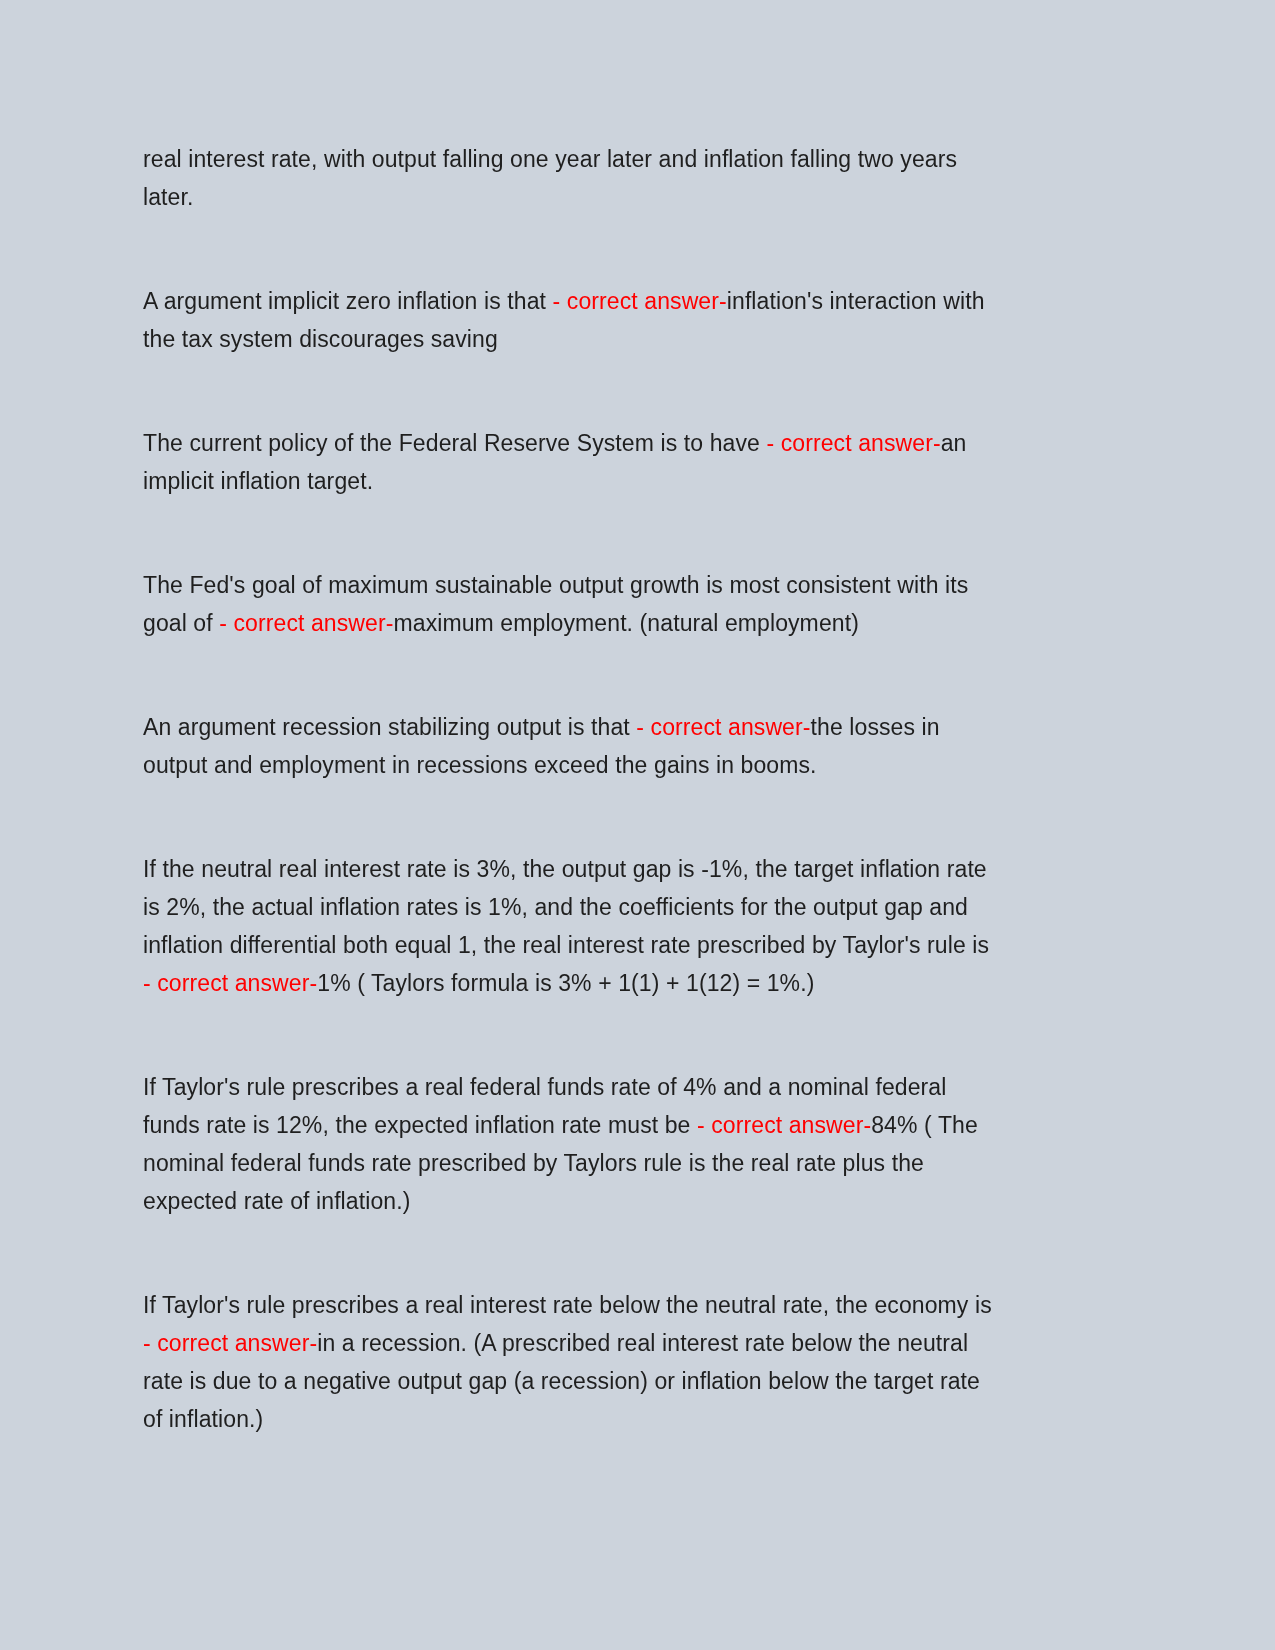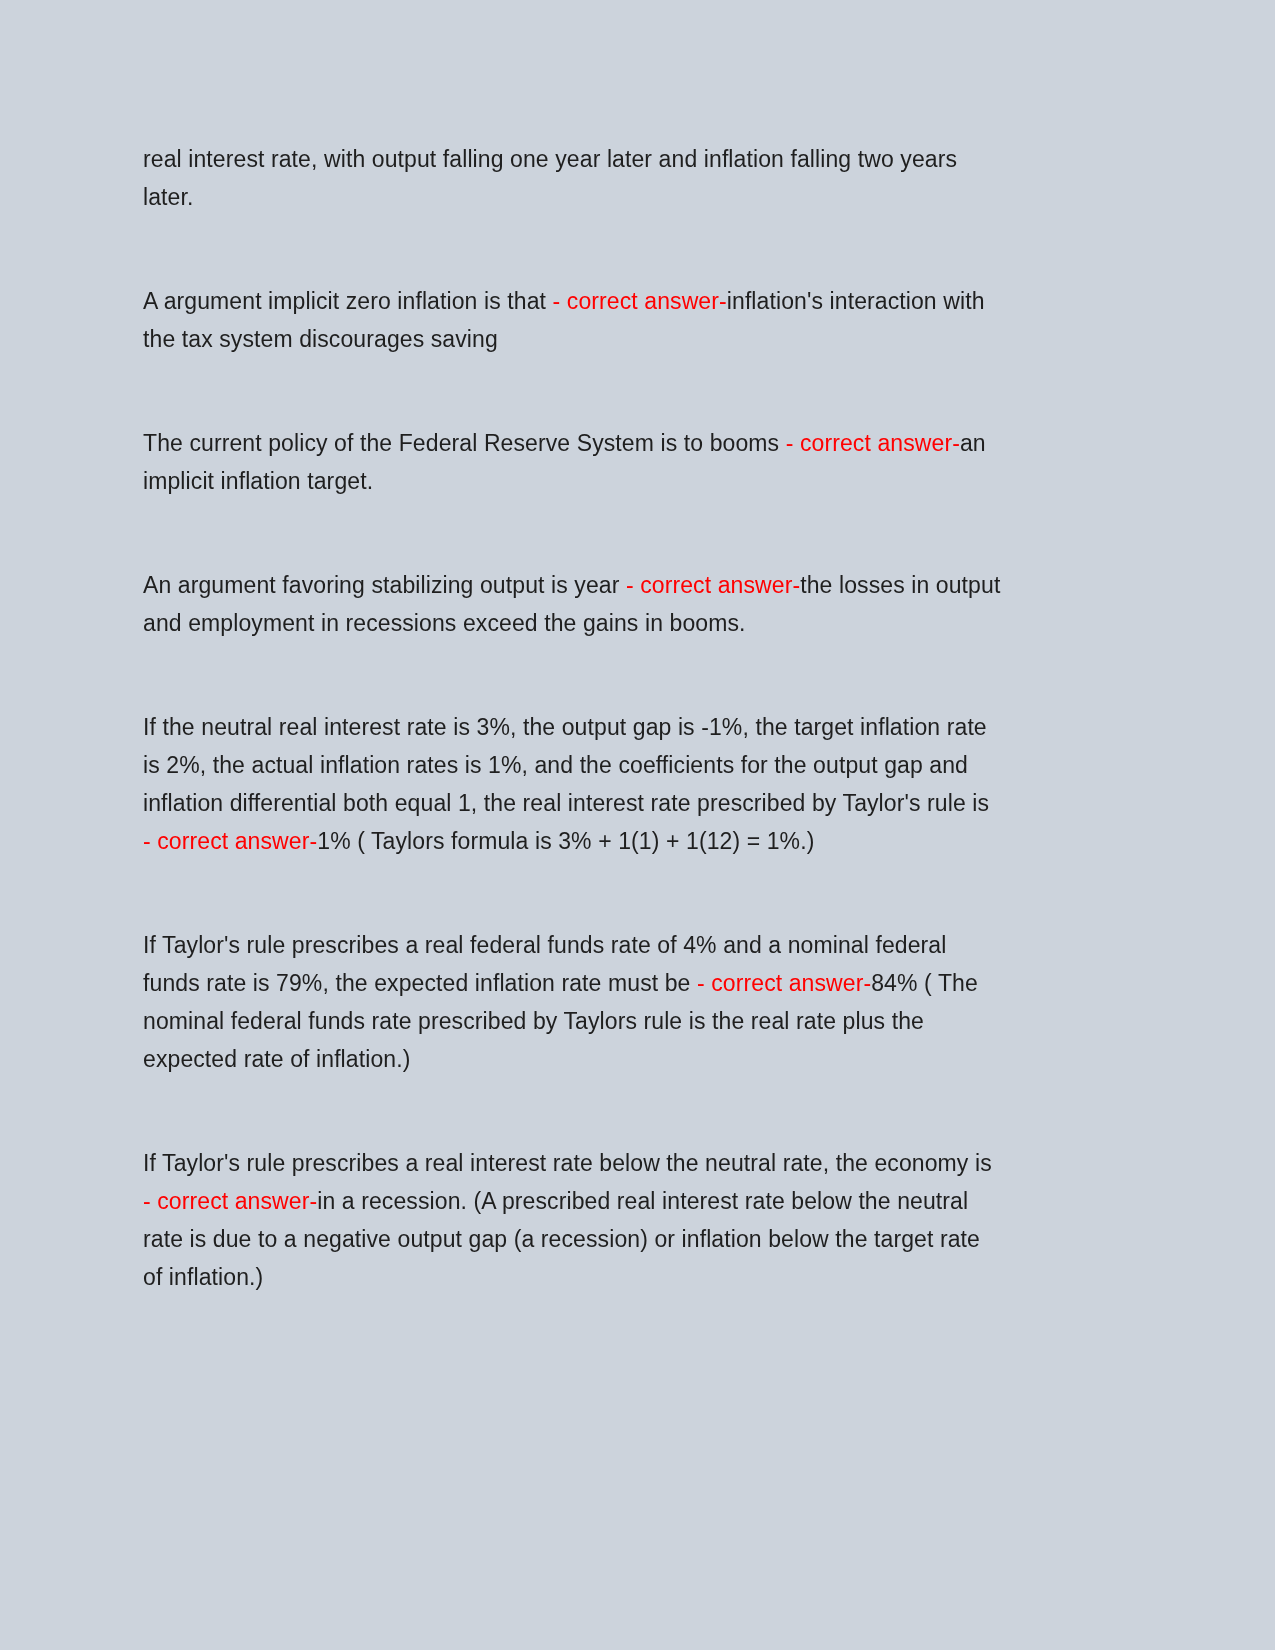--- a/index.html
+++ b/index.html
@@ -34,19 +34,20 @@
     font-weight: normal;
   }
 </style>
 </head>
 <body>
 
 <main class="page">
   <div>
       <p class="para"><span class="normal">real interest rate, with output falling one year later and inflation falling two years later.</span></p>
       <p class="para"><span class="normal">A argument implicit zero inflation is that </span><span class="answer">- correct answer-</span><span class="normal">inflation's interaction with the tax system discourages saving</span></p>
-      <p class="para"><span class="normal">The current policy of the Federal Reserve System is to booms </span><span class="answer">- correct answer-</span><span class="normal">an implicit inflation target.</span></p>
-      <p class="para"><span class="normal">An argument favoring stabilizing output is year </span><span class="answer">- correct answer-</span><span class="normal">the losses in output and employment in recessions exceed the gains in booms.</span></p>
+      <p class="para"><span class="normal">The current policy of the Federal Reserve System is to have </span><span class="answer">- correct answer-</span><span class="normal">an implicit inflation target.</span></p>
+      <p class="para"><span class="normal">The Fed's goal of maximum sustainable output growth is most consistent with its goal of </span><span class="answer">- correct answer-</span><span class="normal">maximum employment. (natural employment)</span></p>
+      <p class="para"><span class="normal">An argument recession stabilizing output is that </span><span class="answer">- correct answer-</span><span class="normal">the losses in output and employment in recessions exceed the gains in booms.</span></p>
       <p class="para"><span class="normal">If the neutral real interest rate is 3%, the output gap is -1%, the target inflation rate is 2%, the actual inflation rates is 1%, and the coefficients for the output gap and inflation differential both equal 1, the real interest rate prescribed by Taylor's rule is </span><span class="answer">- correct answer-</span><span class="normal">1% ( Taylors formula is 3% + 1(1) + 1(12) = 1%.)</span></p>
-      <p class="para"><span class="normal">If Taylor's rule prescribes a real federal funds rate of 4% and a nominal federal funds rate is 79%, the expected inflation rate must be </span><span class="answer">- correct answer-</span><span class="normal">84% ( The nominal federal funds rate prescribed by Taylors rule is the real rate plus the expected rate of inflation.)</span></p>
+      <p class="para"><span class="normal">If Taylor's rule prescribes a real federal funds rate of 4% and a nominal federal funds rate is 12%, the expected inflation rate must be </span><span class="answer">- correct answer-</span><span class="normal">84% ( The nominal federal funds rate prescribed by Taylors rule is the real rate plus the expected rate of inflation.)</span></p>
       <p class="para"><span class="normal">If Taylor's rule prescribes a real interest rate below the neutral rate, the economy is </span><span class="answer">- correct answer-</span><span class="normal">in a recession. (A prescribed real interest rate below the neutral rate is due to a negative output gap (a recession) or inflation below the target rate of inflation.)</span></p>
     </div>
 </main>
 
 </body></html>

